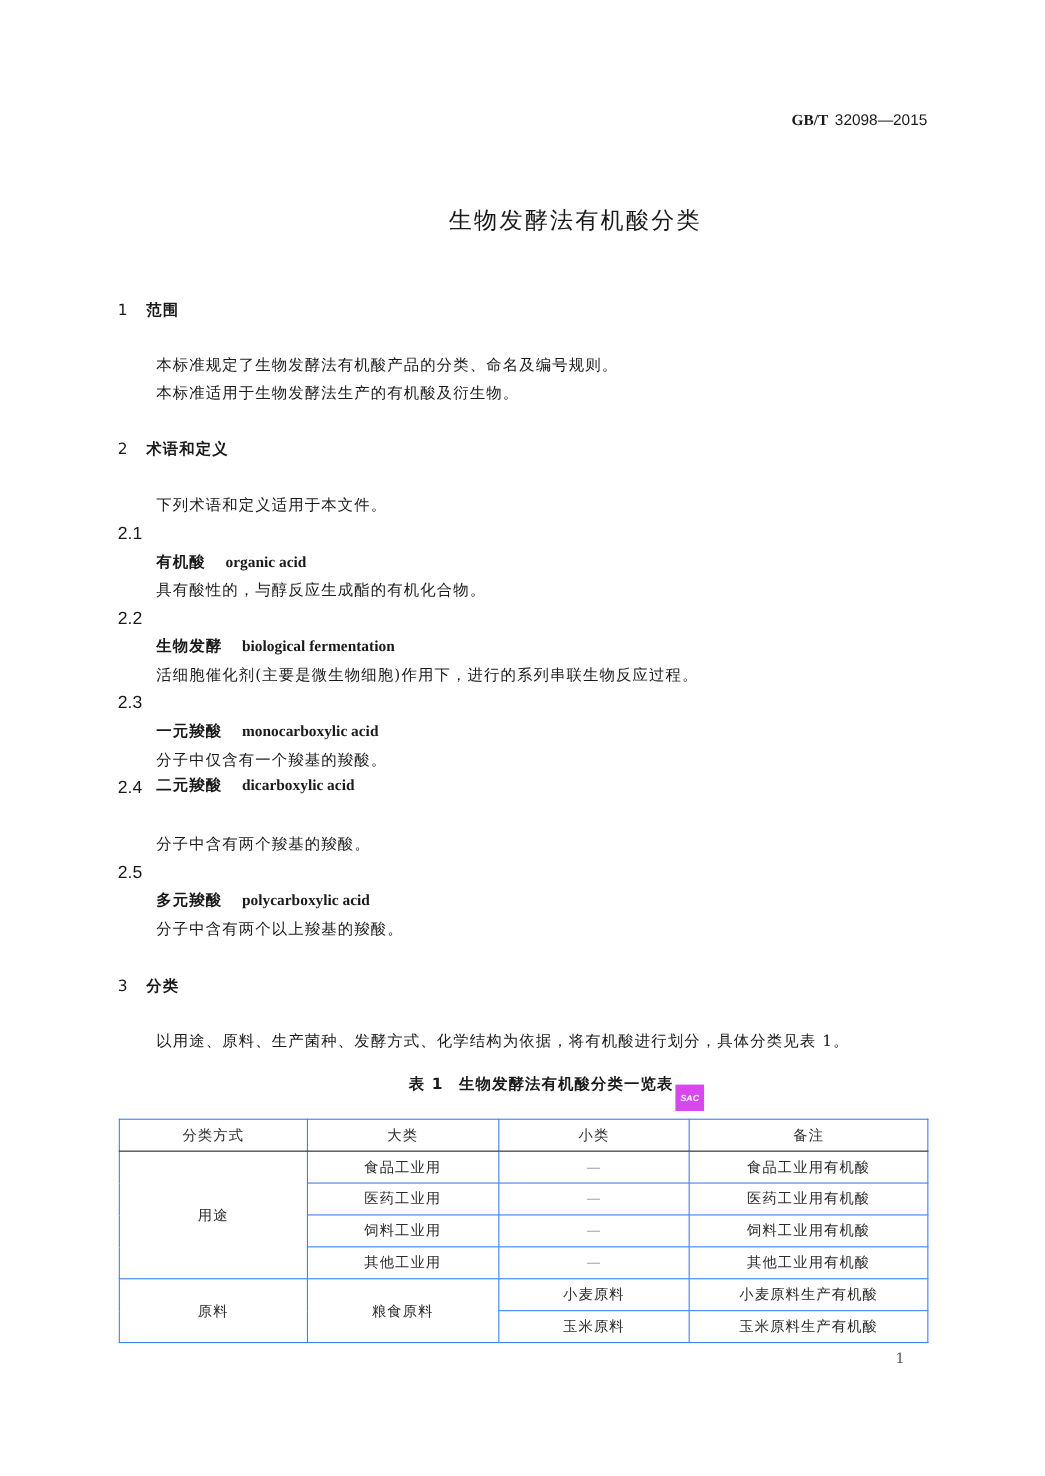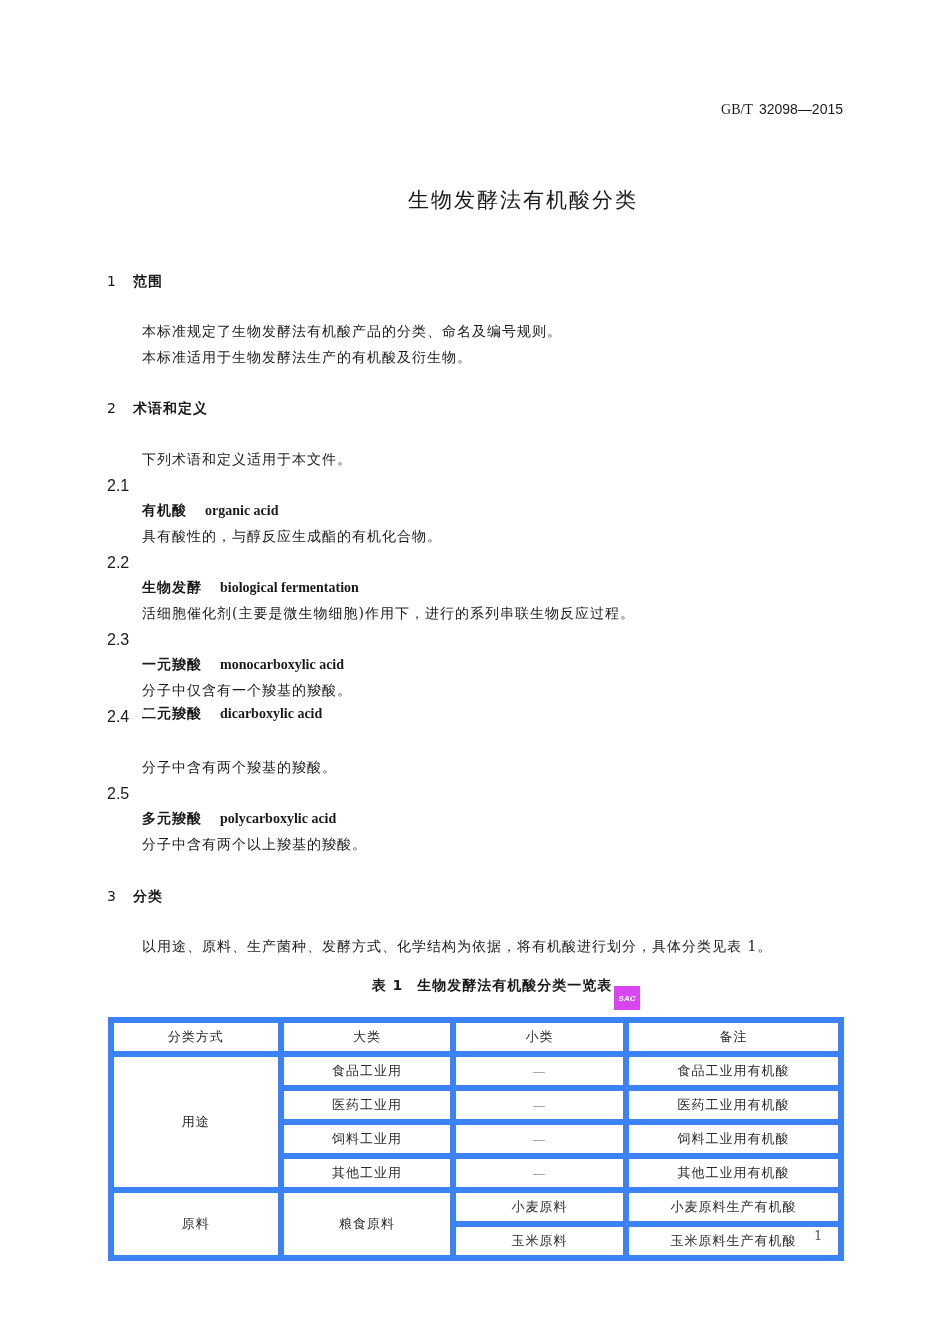--- a/index.html
+++ b/index.html
@@ -6,21 +6,21 @@
     body {
       width: 950px; height: 1342px; position: relative; overflow: hidden;
       font-family: "DejaVu Serif", "Liberation Serif", serif;
       color: #1a1a1a;
     }
     .abs { position: absolute; }
     .std-code {
       right: 107px; top: 101px; font-size: 14px; white-space: nowrap;
       font-family: "Liberation Sans", sans-serif;
     }
-    .std-code .gbt { font-family: "Liberation Serif", serif; font-weight: normal; margin-right: 6px; }
+    .std-code .gbt { font-family: "Liberation Serif", serif; font-weight: bold; margin-right: 6px; }
     .doc-title {
       left: 0; width: 950px; top: 186px; text-align: center;
       font-size: 21px; font-family: "DejaVu Sans", sans-serif; letter-spacing: 2px; padding-left: 48px;
     }
     .sec-head {
       left: 107px; font-family: "DejaVu Sans", sans-serif; font-size: 14px; white-space: nowrap;
     }
     .sec-head .num { display: inline-block; width: 26px; }
     .sec-head .title { font-weight: bold; letter-spacing: 1px; }
     .para {
@@ -42,21 +42,21 @@
     .watermark {
       left: 614px; top: 986px; width: 26px; height: 24px; background: #d946ef;
       color: #ffffff; font-size: 8px; font-style: italic; font-weight: bold;
       font-family: "Liberation Sans", sans-serif; display: flex; align-items: center; justify-content: center;
     }
     table.cls {
       position: absolute; left: 108px; top: 1017px; width: 736px;
       border-collapse: collapse; font-size: 13px; color: #2a2a2a;
     }
     table.cls td, table.cls th {
-      border: 6px solid #3b82f6; text-align: center; height: 28px; padding: 0;
+      border: 1px solid #3b82f6; text-align: center; height: 28px; padding: 0;
       font-weight: normal; letter-spacing: 1px;
     }
     table.cls thead th { border-bottom: 1.5px solid #222; }
     table.cls { border: 1.5px solid #222; }
     .dash { color: #999; }
     .page-num {
       left: 814px; top: 1228px; font-size: 13px; color: #555;
     }
   </style>
 </head>

